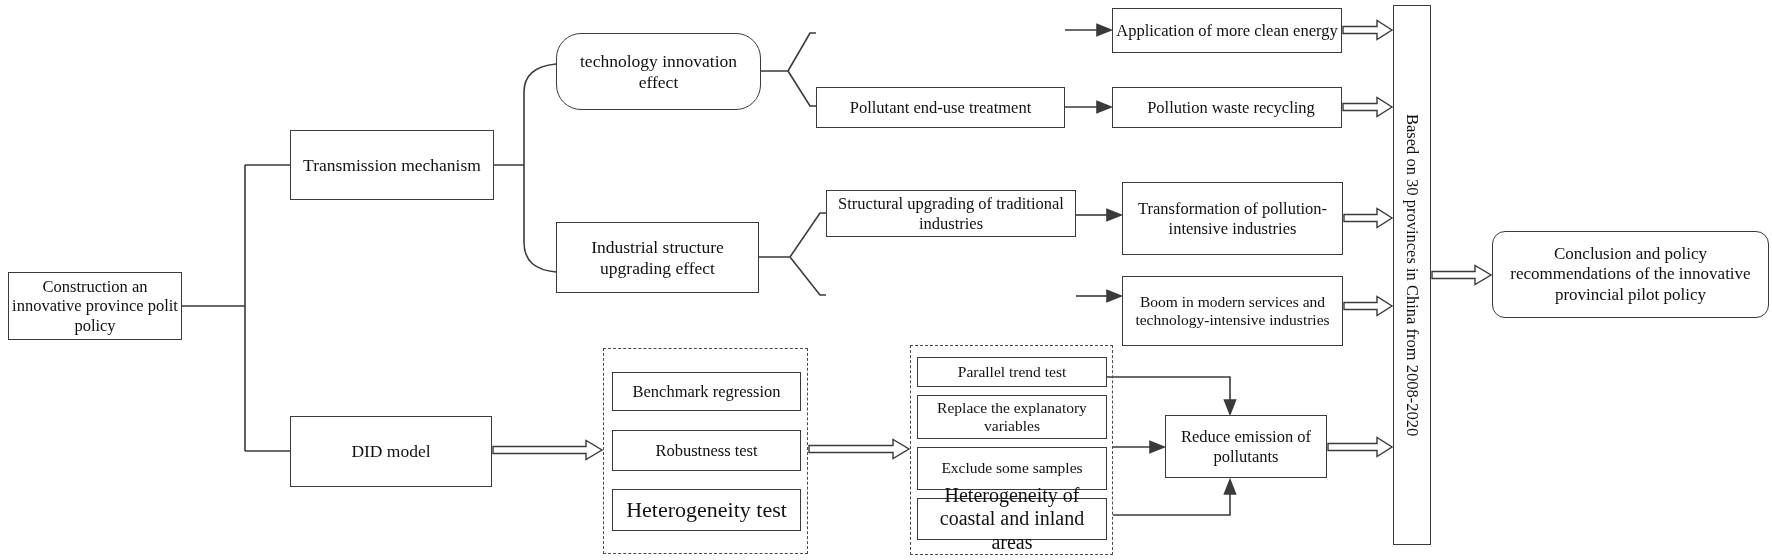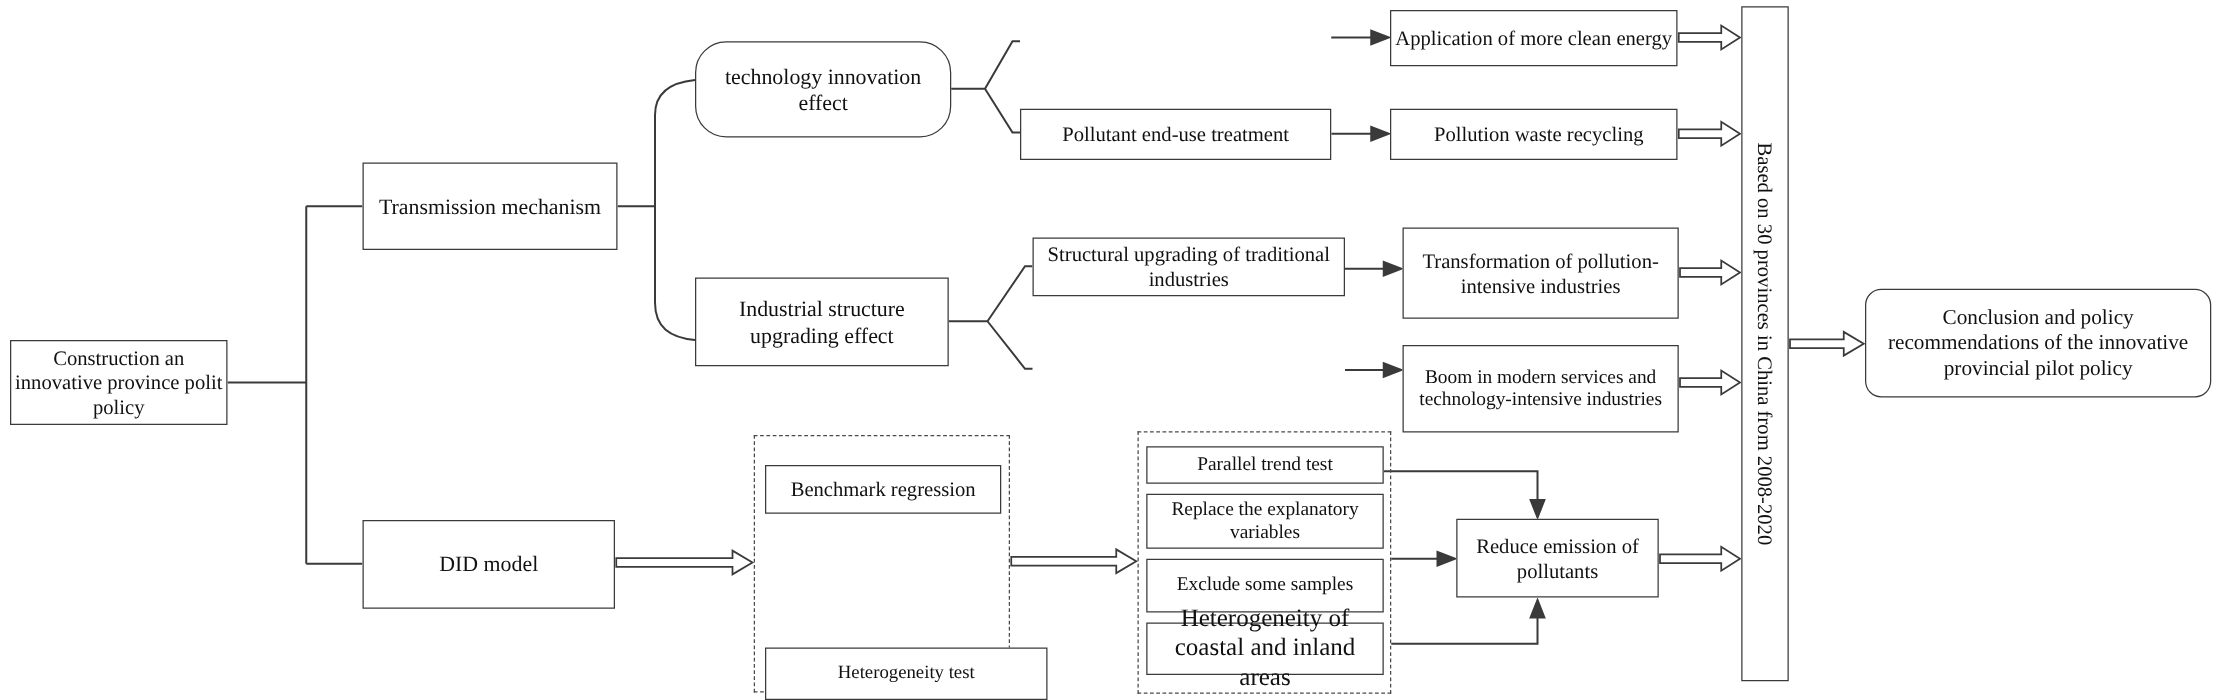--- a/index.html
+++ b/index.html
@@ -19,21 +19,21 @@
   .b-cleanenergy{left:1112px;top:8px;width:230px;height:45px;font-size:16.5px;}
   .b-enduse{left:816px;top:87px;width:249px;height:41px;font-size:16.5px;}
   .b-recycling{left:1112px;top:87px;width:230px;height:41px;font-size:16.5px;padding-left:11px;}
   .b-structural{left:826px;top:190px;width:250px;height:47px;font-size:16.5px;}
   .b-transformation{left:1122px;top:182px;width:221px;height:73px;font-size:16.5px;}
   .b-optimization{left:826px;top:274px;width:250px;height:44px;font-size:16.5px;}
   .b-boom{left:1122px;top:276px;width:221px;height:70px;font-size:15.5px;}
   .d-tests{left:603px;top:348px;width:205px;height:206px;}
   .b-benchmark{left:612px;top:372px;width:189px;height:39px;font-size:16.5px;}
   .b-robustness{left:612px;top:430px;width:189px;height:41px;font-size:16.5px;}
-  .b-hettest{left:612px;top:489px;width:226px;height:42px;font-size:15px;margin-top:29px;}
+  .b-hettest{left:612px;top:489px;width:189px;height:42px;font-size:22px;}
   .d-checks{left:910px;top:345px;width:203px;height:210px;}
   .b-parallel{left:917px;top:357px;width:190px;height:30px;font-size:15.5px;}
   .b-replace{left:917px;top:395px;width:190px;height:44px;font-size:15.5px;}
   .b-exclude{left:917px;top:447px;width:190px;height:43px;font-size:15.5px;}
   .b-coastal{left:917px;top:498px;width:190px;height:42px;font-size:20px;}
   .b-reduce{left:1165px;top:415px;width:162px;height:63px;font-size:16.5px;}
   .b-vbar{left:1393px;top:5px;width:38px;height:540px;font-size:16.5px;}
   .b-vbar span{writing-mode:vertical-rl;text-orientation:mixed;white-space:nowrap;}
   .b-conclusion{left:1492px;top:231px;width:277px;height:87px;font-size:17px;border-radius:13px;}
 </style>
@@ -100,20 +100,21 @@
   <div class="node b-ind">Industrial structure upgrading effect</div>
   <div class="node b-cleanenergy">Application of more clean energy</div>
   <div class="node b-enduse">Pollutant end-use treatment</div>
   <div class="node b-recycling">Pollution waste recycling</div>
   <div class="node b-structural">Structural upgrading of traditional industries</div>
   <div class="node b-transformation">Transformation of pollution-intensive industries</div>
   <div class="node b-boom">Boom in modern services and technology-intensive industries</div>
 
   <div class="dashed d-tests"></div>
   <div class="node b-benchmark">Benchmark regression</div>
+  <div class="node b-robustness">Robustness test</div>
   <div class="node b-hettest">Heterogeneity test</div>
 
   <div class="dashed d-checks"></div>
   <div class="node b-parallel">Parallel trend test</div>
   <div class="node b-replace">Replace the explanatory variables</div>
   <div class="node b-exclude">Exclude some samples</div>
   <div class="node b-coastal">Heterogeneity of coastal and inland areas</div>
 
   <div class="node b-reduce">Reduce emission of pollutants</div>
 

